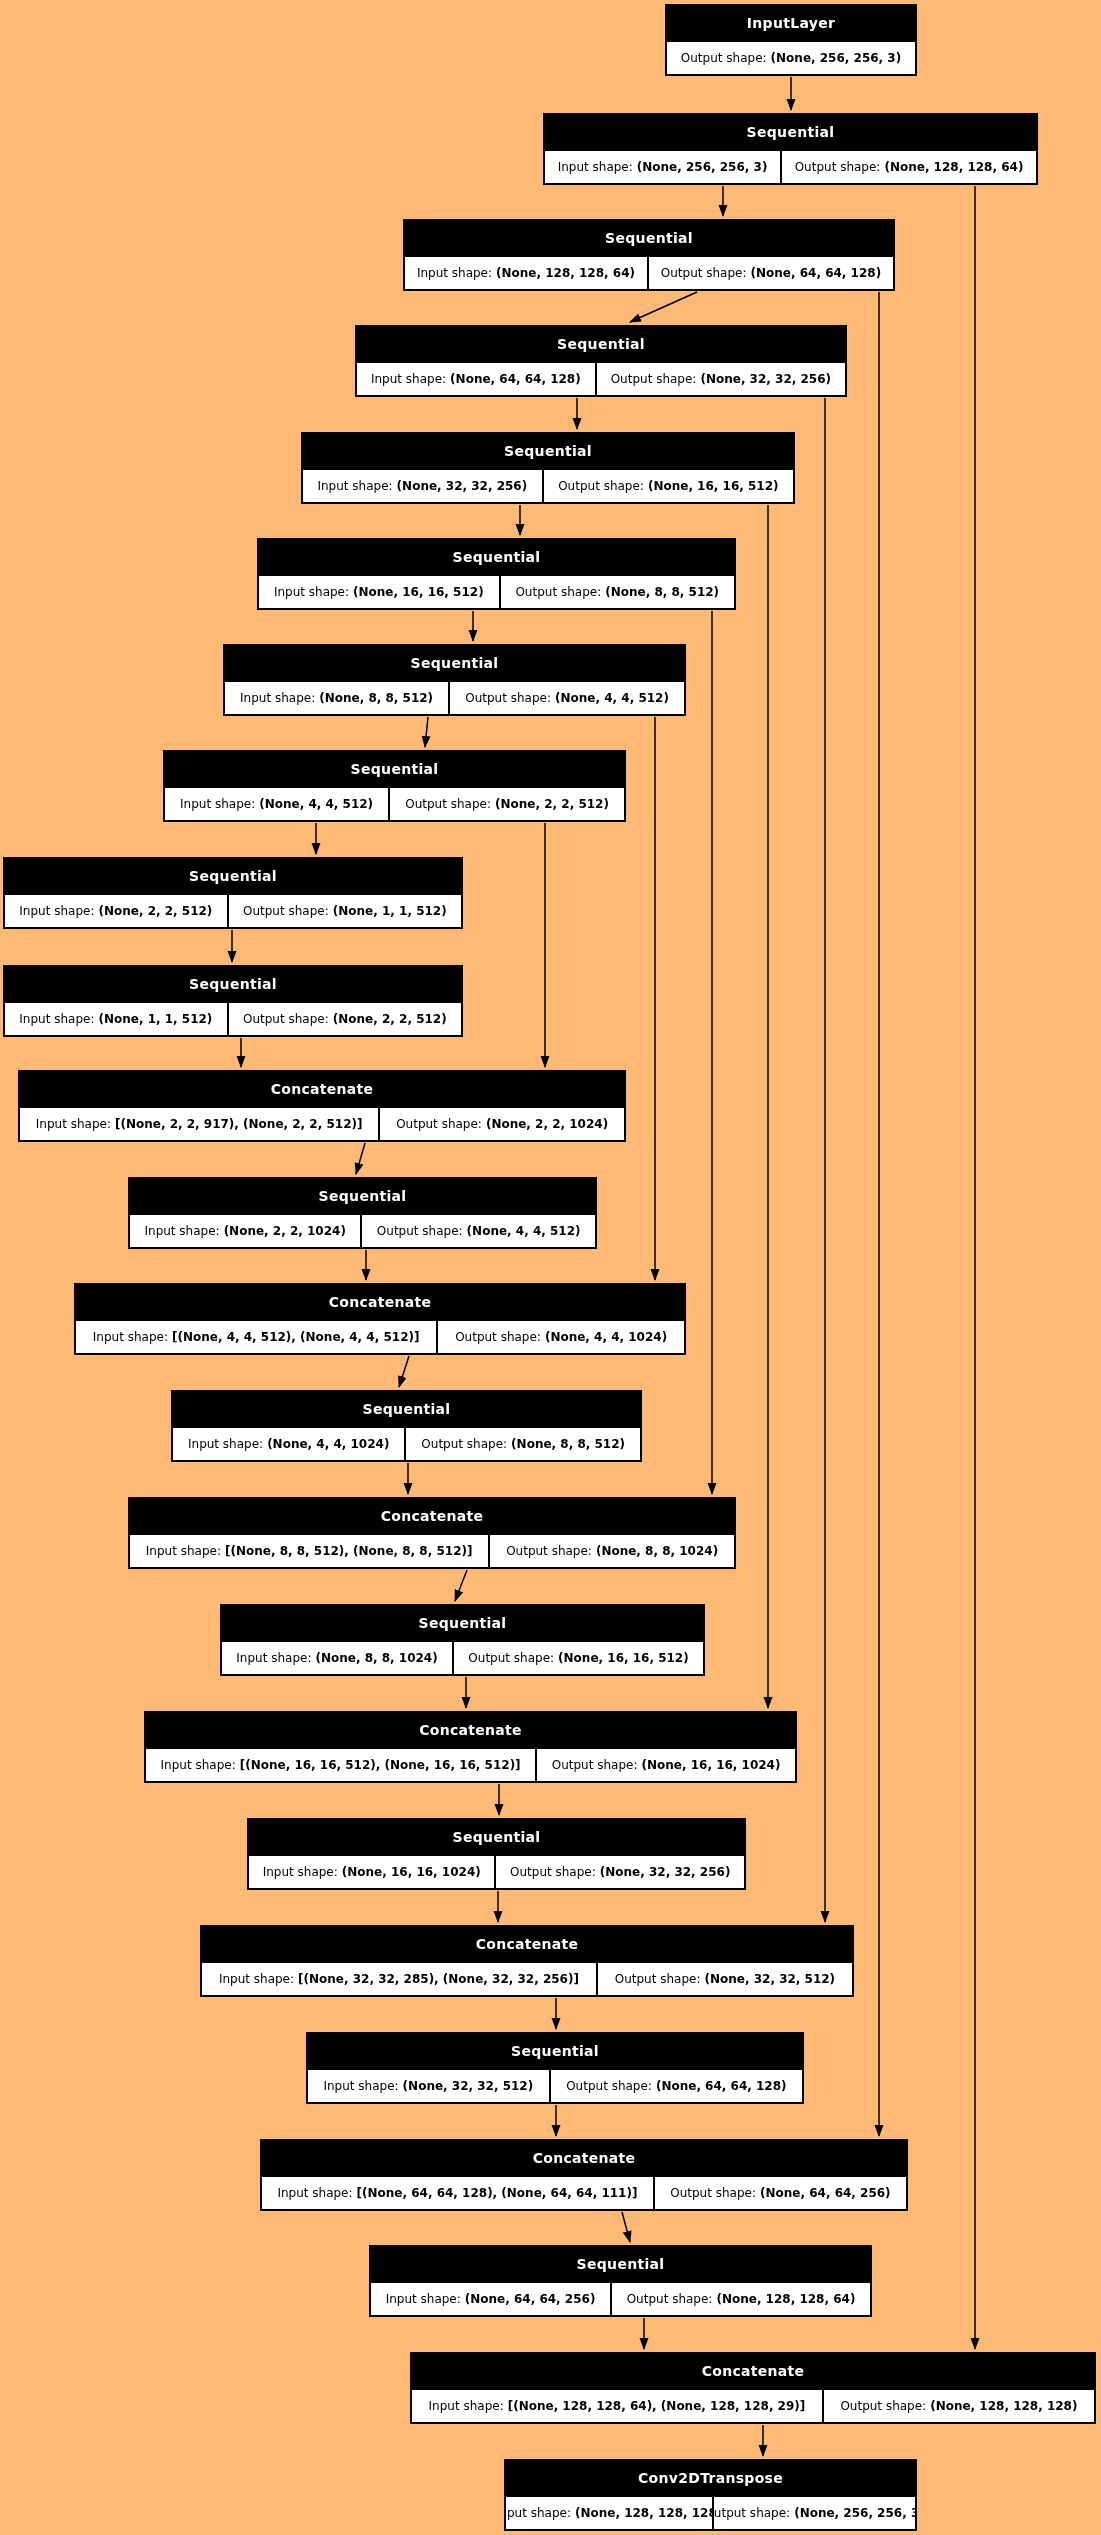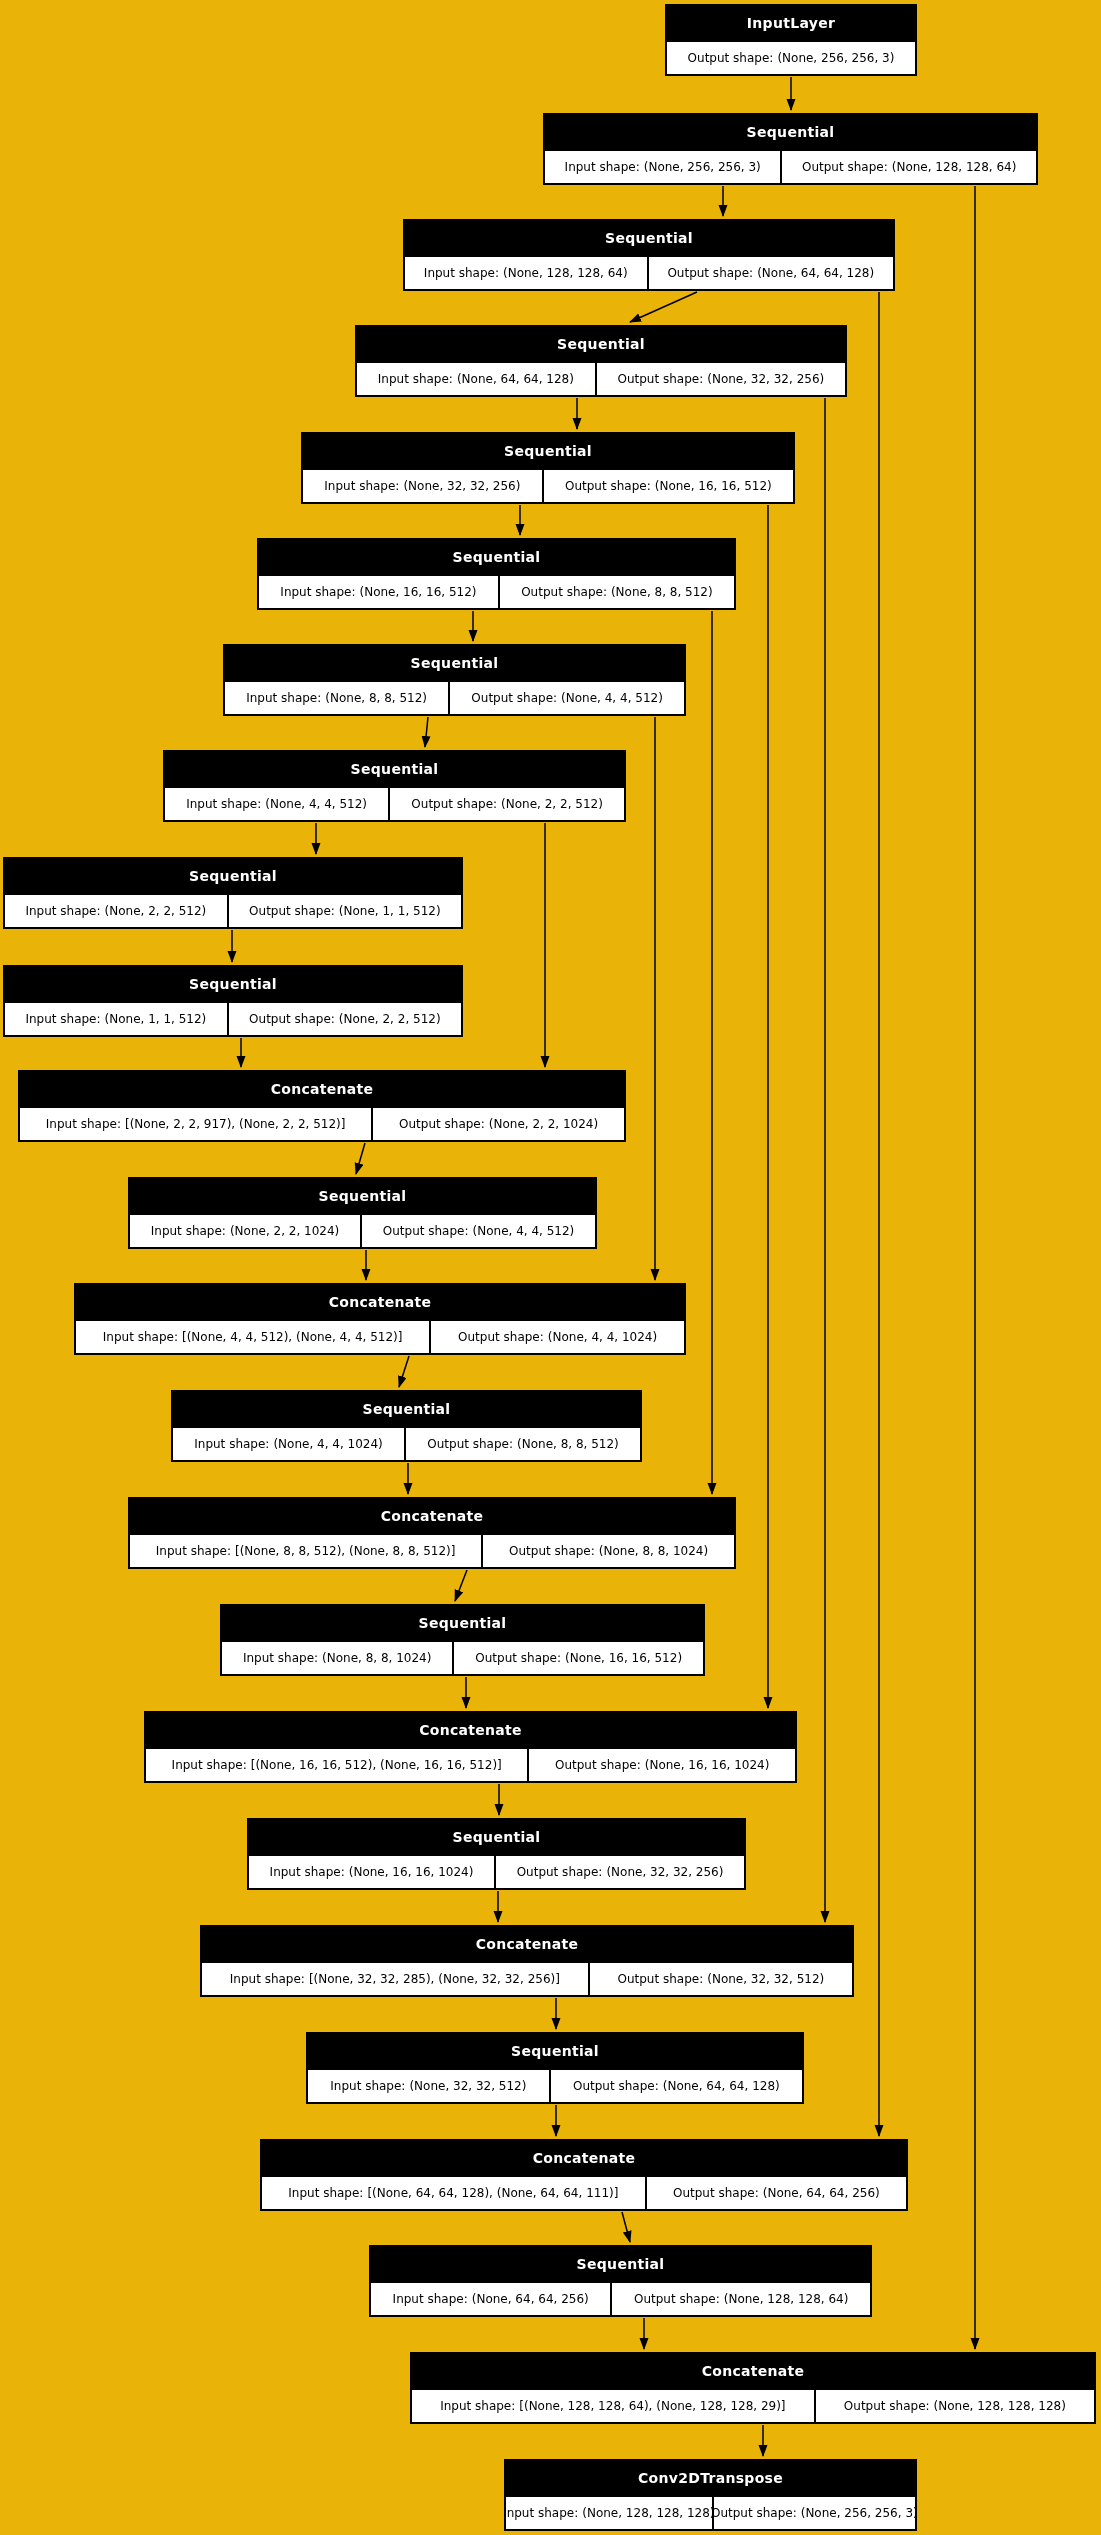--- a/index.html
+++ b/index.html
@@ -1,19 +1,19 @@
 <!DOCTYPE html>
 <html><head>
 <meta charset="utf-8">
 <style>
   html, body { margin: 0; padding: 0; background: #ffffff; }
   #canvas {
     position: relative;
     width: 1101px; height: 2535px;
-    background: #eab308;
+    background: #fdba74;
     font-family: "DejaVu Sans", sans-serif;
     overflow: hidden;
   }
   #edges { position: absolute; left: 0; top: 0; }
   .node {
     position: absolute;
     box-sizing: border-box;
     height: 72px;
     background: #000000;
     border: 2px solid #000000;
@@ -39,21 +39,21 @@
     flex: 1 1 auto;
     background: #ffffff;
     color: #000000;
     display: flex; align-items: center; justify-content: center;
     white-space: nowrap;
     font-size: 12px;
     padding: 0 6px;
     overflow: hidden;
   }
   .cell + .cell { margin-left: 2px; }  
-  .cell b { margin-left: 4px; font-weight: normal; }
+  .cell b { margin-left: 4px; font-weight: bold; }
 </style>
 </head>
 <body>
 
 <div id="canvas">
   <svg id="edges" width="1101" height="2535" viewBox="0 0 1101 2535" xmlns="http://www.w3.org/2000/svg">
     <defs>
       <marker id="arrow" markerUnits="userSpaceOnUse" markerWidth="13" markerHeight="10" refX="11" refY="4.5" orient="auto">
         <path d="M0,0 L12,4.5 L0,9 Z" fill="#000000"></path>
       </marker>

